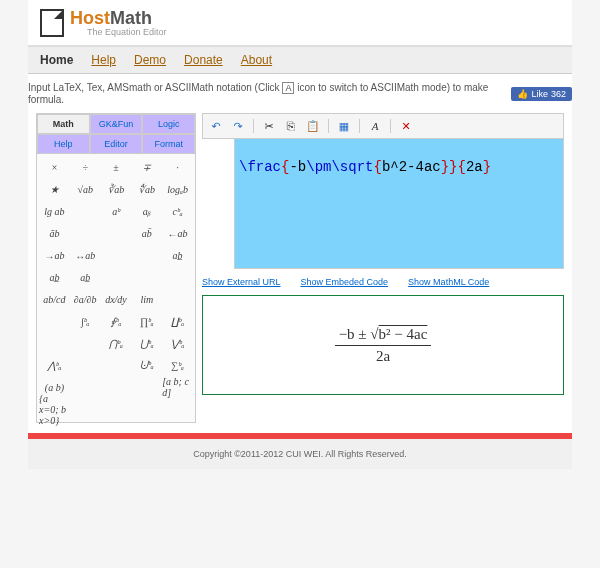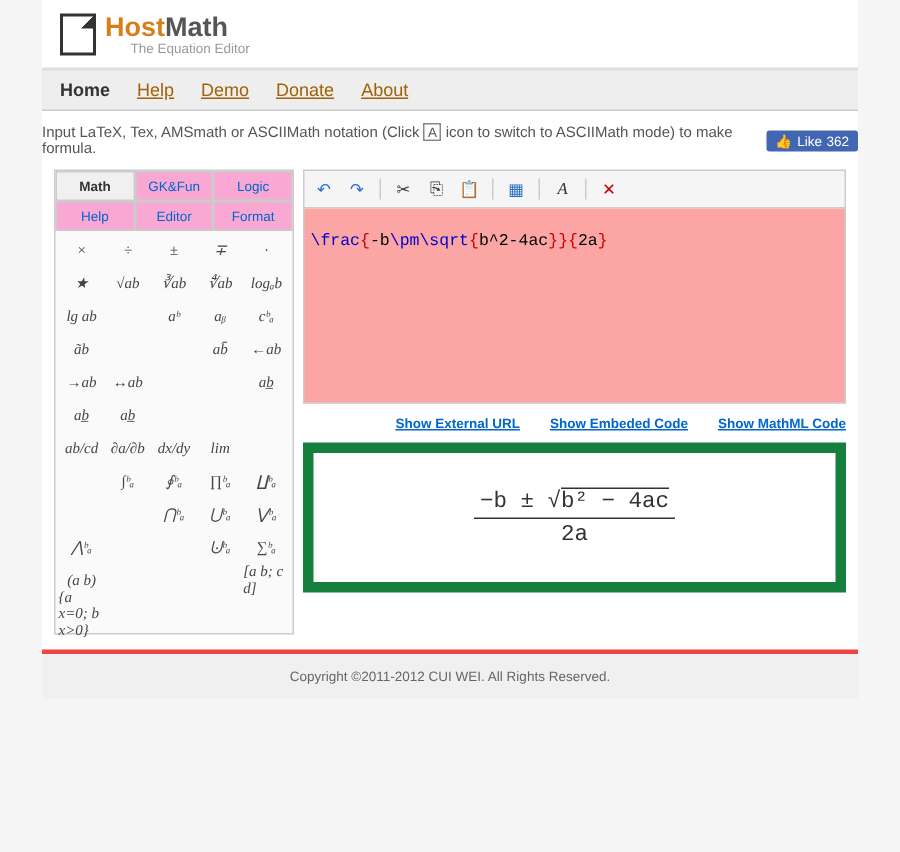--- a/index.html
+++ b/index.html
@@ -15,42 +15,42 @@
 .brand-wrap { display: flex; flex-direction: column; }
 .nav { display: flex; gap: 18px; padding: 6px 12px; background: #eee; border-top: 1px solid #ddd; border-bottom: 1px solid #ccc; font-size: 12px; }
 .nav a { color: #a16207; text-decoration: underline; cursor: pointer; }
 .nav a.active { color: #333; text-decoration: none; font-weight: bold; }
 .instruction { display: flex; justify-content: space-between; align-items: center; padding: 8px 0; font-size: 10px; color: #555; }
 .asciiicon { display: inline-block; border: 1px solid #888; padding: 0 2px; font-size: 9px; background: #fff; }
 .like-btn { background: #4267b2; color: #fff; padding: 2px 6px; font-size: 9px; border-radius: 2px; display: inline-flex; align-items: center; gap: 3px; }
 .main { display: flex; padding: 0 8px 10px 8px; gap: 6px; }
 .palette { width: 160px; border: 1px solid #ccc; background: #fafafa; }
 .ptabs { display: flex; flex-wrap: wrap; }
-.ptab { flex: 1 0 33%; text-align: center; padding: 4px 2px; font-size: 9px; border: 1px solid #ccc; background: #f9a8d4; color: #0066cc; cursor: pointer; }
+.ptab { flex: 1 0 33%; text-align: center; padding: 4px 2px; font-size: 9px; border: 1px solid #ccc; background: #c4b5fd; color: #0066cc; cursor: pointer; }
 .ptab.active { color: #333; font-weight: bold; background: #f0f0f0; }
 .pgrid { display: grid; grid-template-columns: repeat(5, 1fr); gap: 0; padding: 2px; }
 .pcell { height: 22px; display: flex; align-items: center; justify-content: center; font-size: 10px; font-family: 'Times New Roman', serif; font-style: italic; cursor: pointer; color: #444; }
 .editor { flex: 1; display: flex; flex-direction: column; }
 .toolbar { display: flex; gap: 4px; padding: 3px 4px; border: 1px solid #ccc; background: #f5f5f5; align-items: center; }
 .tbtn { width: 18px; height: 18px; display: flex; align-items: center; justify-content: center; cursor: pointer; font-size: 11px; border-radius: 2px; }
 .tsep { width: 1px; height: 14px; background: #ccc; margin: 0 2px; }
-.input-area { border: 1px solid #ccc; border-top: none; height: 130px; padding: 4px; font-family: 'Courier New', monospace; font-size: 11px; background: #fca5a5; overflow: auto; }
+.input-area { border: 1px solid #ccc; border-top: none; height: 130px; padding: 4px; font-family: 'Courier New', monospace; font-size: 14px; background: #7dd3fc; overflow: auto; margin-left: 32px; }
 .latex { white-space: pre; }
 .lx-cmd { color: #0000cc; }
 .lx-brace { color: #cc0000; }
 .lx-txt { color: #000; }
-.links-row { display: flex; justify-content: flex-end; gap: 20px; padding: 8px 0; font-size: 9px; font-weight: bold; }
+.links-row { display: flex; justify-content: flex-start; gap: 20px; padding: 8px 0; font-size: 9px; }
 .links-row a { color: #0066cc; text-decoration: underline; cursor: pointer; }
-.output { border: 7px solid #15803d; min-height: 100px; display: flex; align-items: center; justify-content: center; font-family: Liberation Mono, monospace; background: #fff; }
+.output { border: 1px solid #15803d; min-height: 100px; display: flex; align-items: center; justify-content: center; font-family: Liberation Serif, serif; background: #fff; }
 .formula { text-align: center; font-size: 15px; }
 .formula .num { border-bottom: 1px solid #333; padding: 0 4px 2px 4px; display: block; }
 .formula .den { padding-top: 2px; display: block; }
 .sqrt-sym { font-size: 15px; }
 .overline { text-decoration: overline; }
-.footer { text-align: center; padding: 10px; font-size: 9px; color: #666; background: #f0f0f0; border-top: 3px solid #ef4444; }
+.footer { text-align: center; padding: 10px; font-size: 9px; color: #666; background: #f0f0f0; border-top: 6px solid #ef4444; }
 </style>
 </head>
 <body>
 
 <div class="container">
   <div class="header">
     <div class="logo-box"></div>
     <div class="brand-wrap">
       <div class="brand">
         <span class="h">Host</span><span class="m">Math</span>

